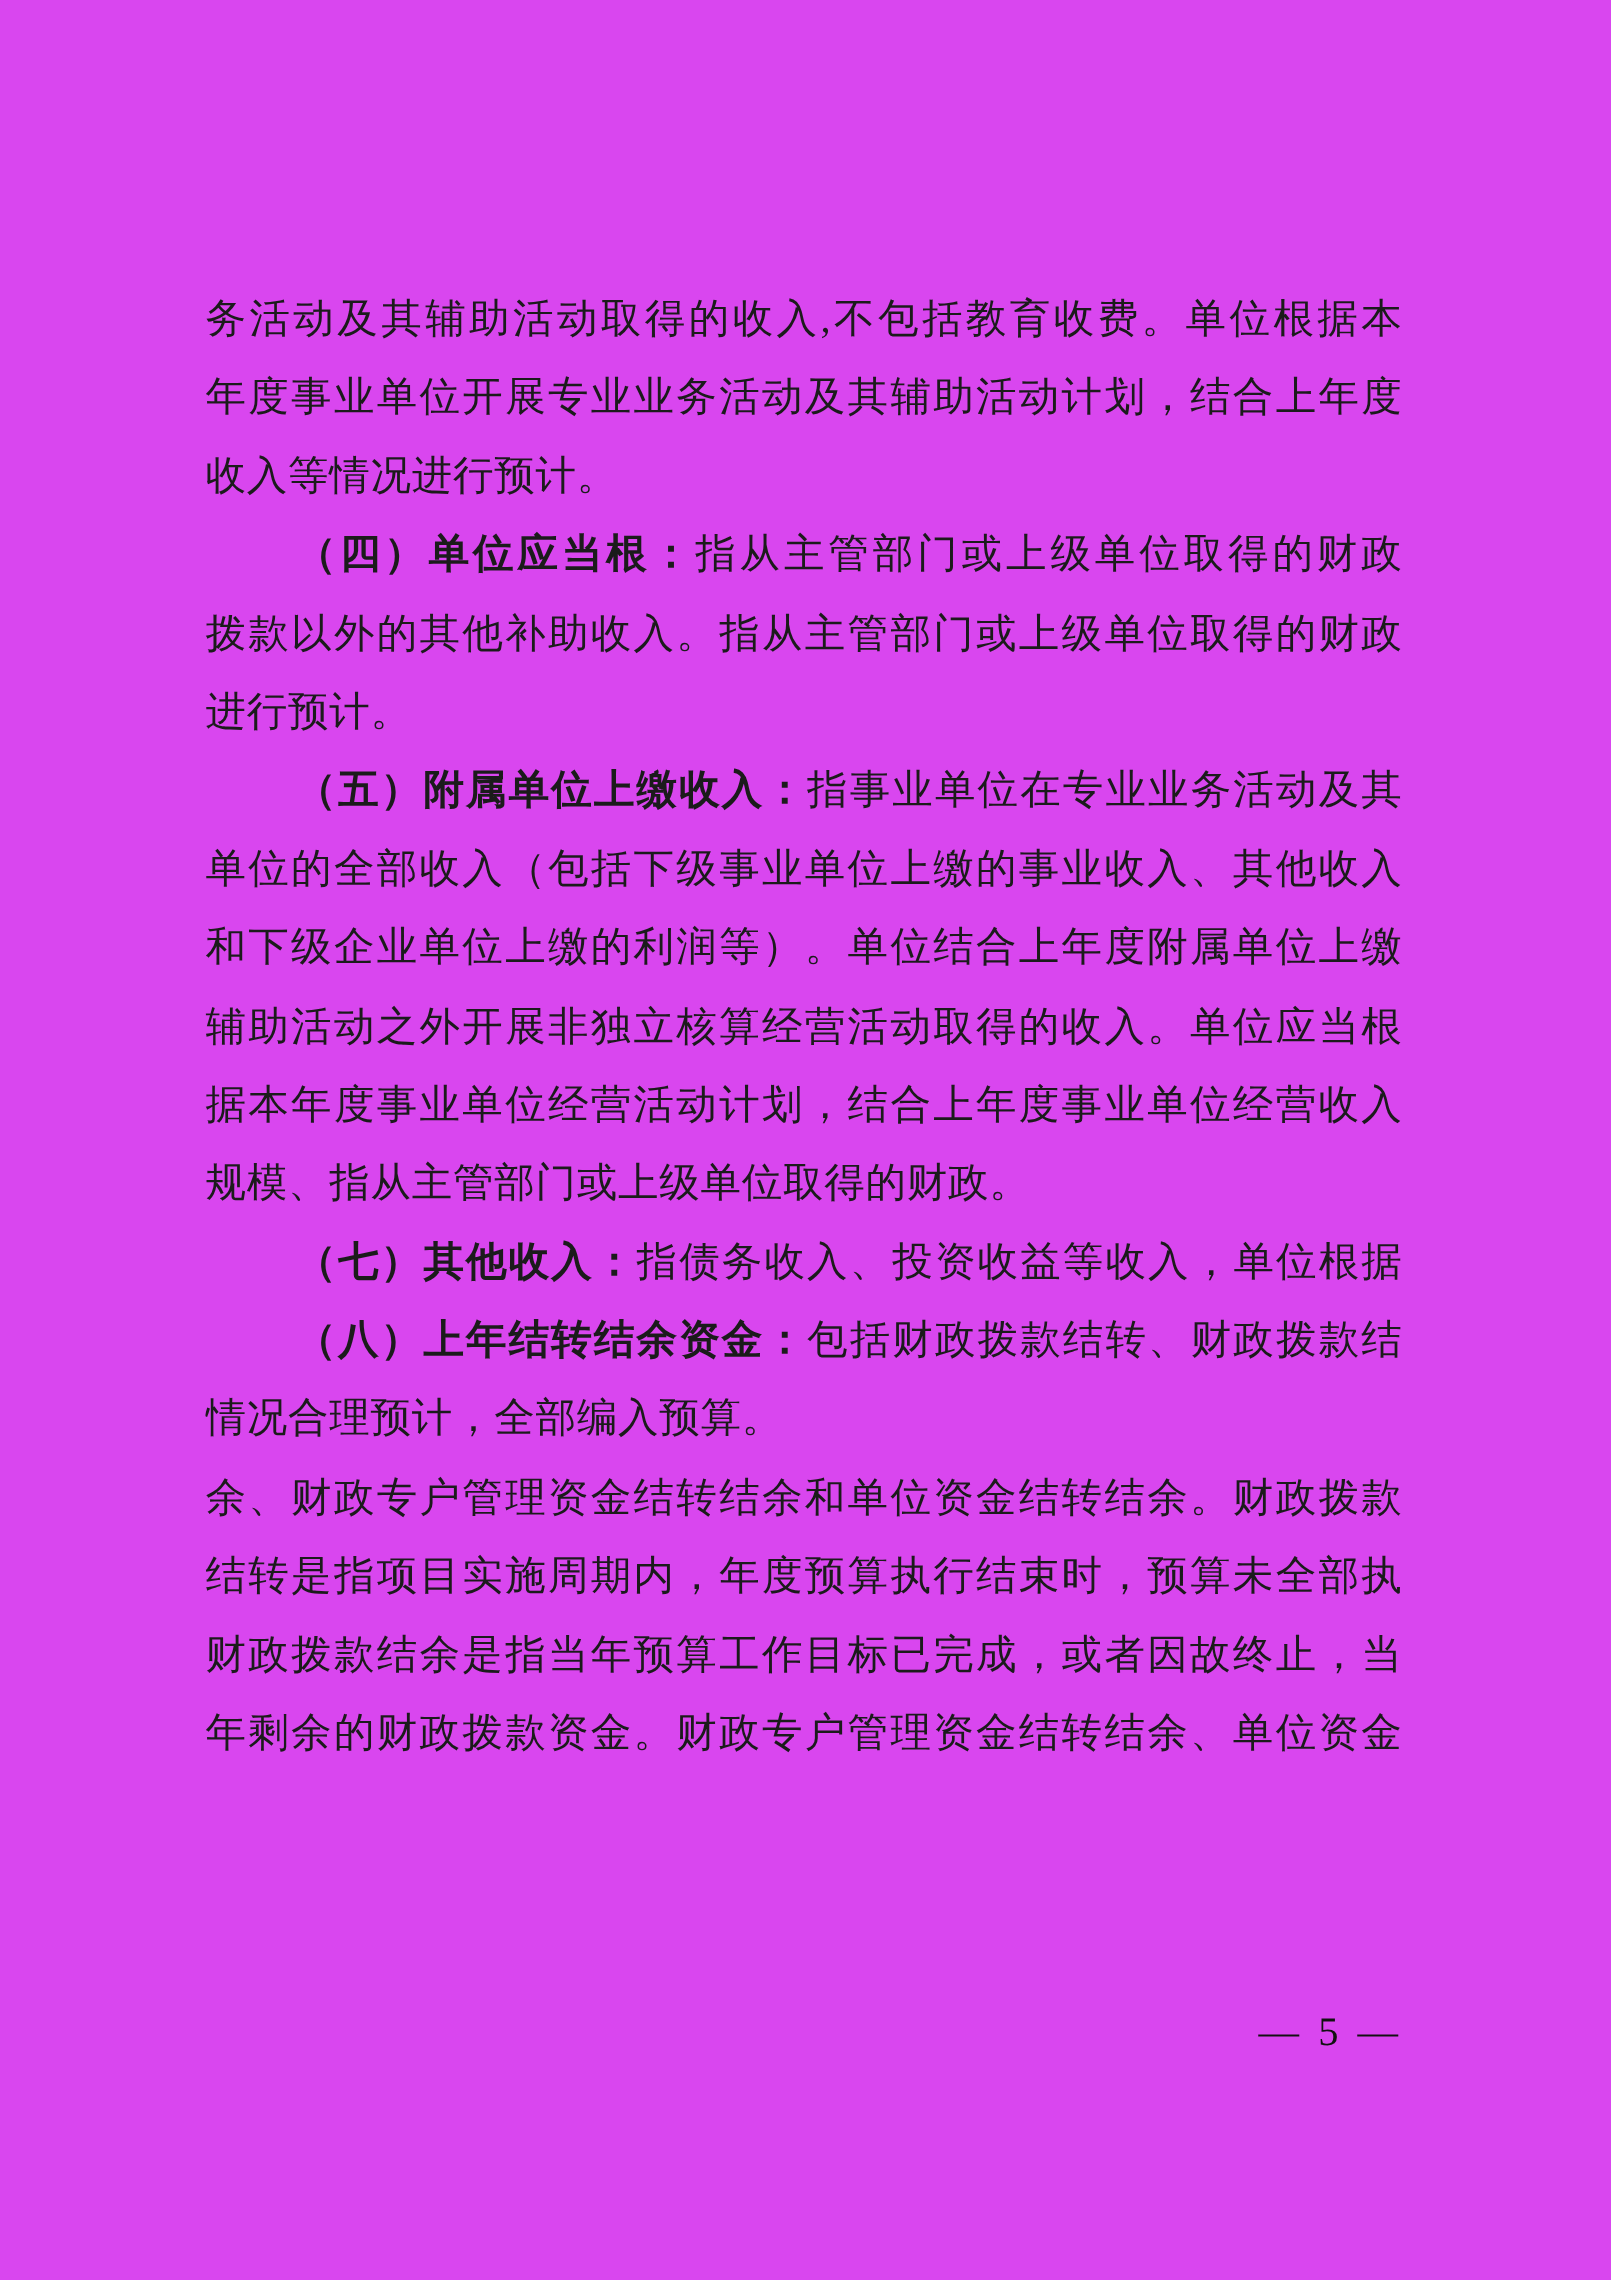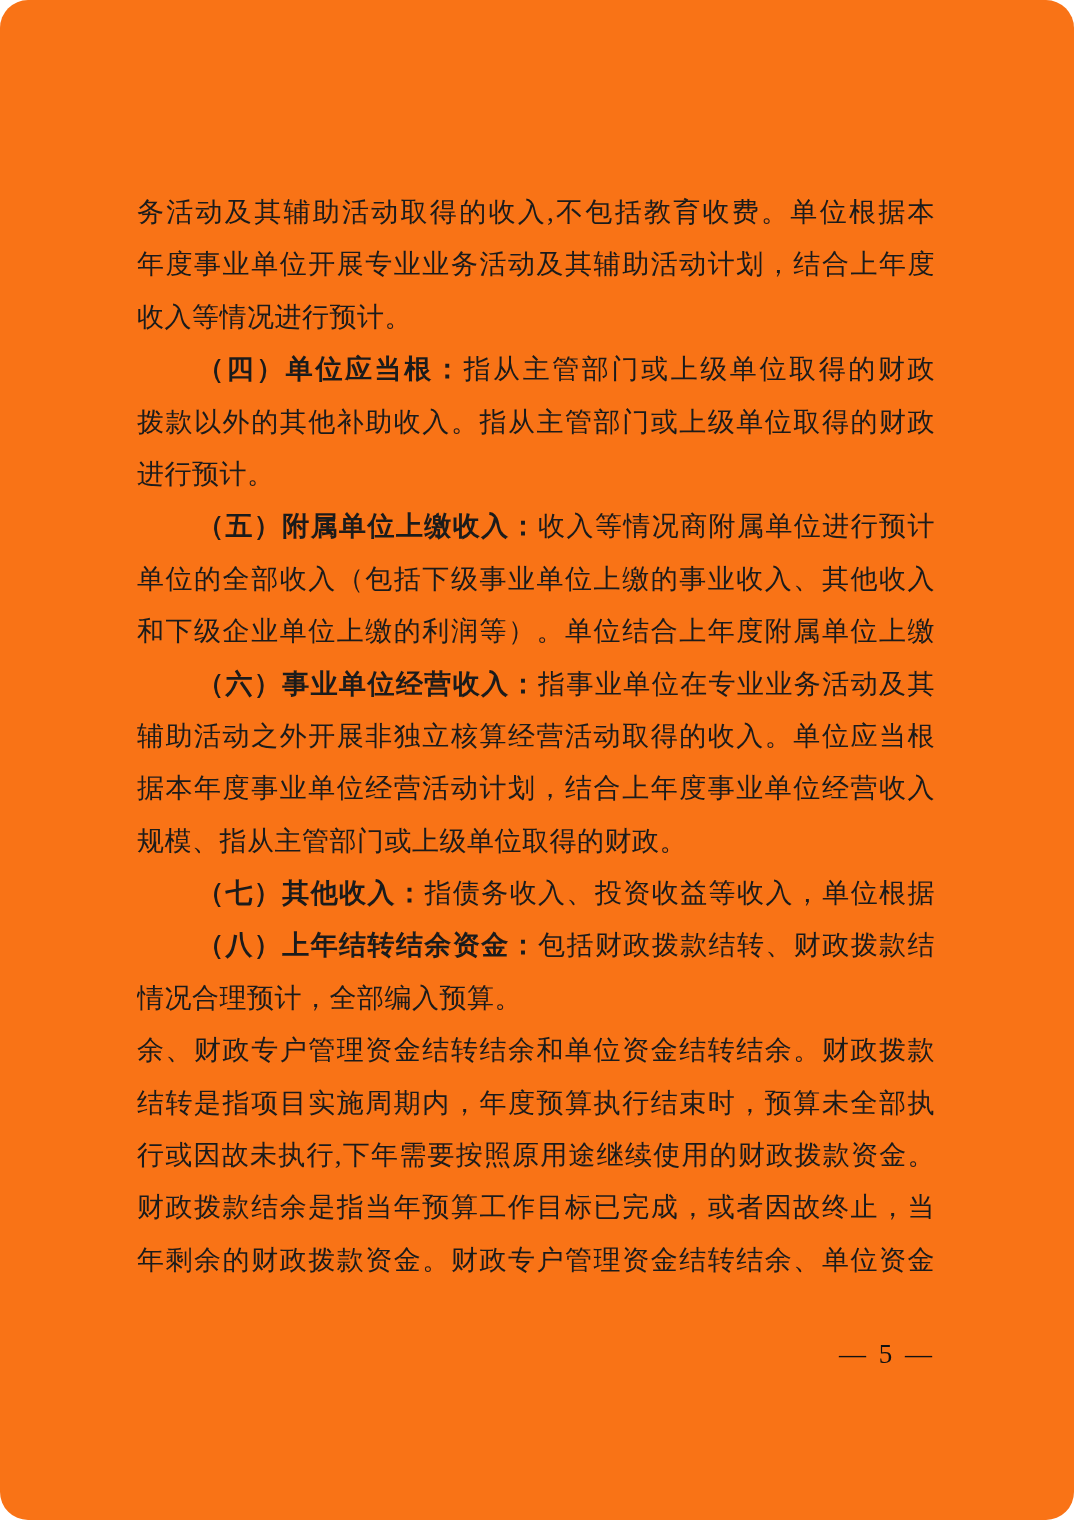--- a/index.html
+++ b/index.html
@@ -4,25 +4,24 @@
 <style>
   html, body {
     margin: 0;
     padding: 0;
     background: #ffffff;
   }
   .page {
     position: relative;
     width: 1074px;
     height: 1520px;
-    background: #f97316;
+    background: #d946ef;
     overflow: hidden;
     font-family: "Liberation Serif", "DejaVu Serif", serif;
     color: #1b1b1b;
-    border-radius: 28px;
   }
   .doc-body {
     position: absolute;
     left: 137px;
     top: 186px;
     width: 798px;
   }
   .line {
     height: 52.4px;
     line-height: 52.4px;
@@ -60,30 +59,28 @@
 <body>
 
 <div class="page">
   <div class="doc-body" id="doc-body">
       <div class="line"><span class="seg-normal">务活动及其辅助活动取得的收入,不包括教育收费。单位根据本</span></div>
       <div class="line"><span class="seg-normal">年度事业单位开展专业业务活动及其辅助活动计划，结合上年度</span></div>
       <div class="line para-end"><span class="seg-normal">收入等情况进行预计。</span></div>
       <div class="line indent"><span class="seg-bold">（四）单位应当根：</span><span class="seg-normal">指从主管部门或上级单位取得的财政</span></div>
       <div class="line"><span class="seg-normal">拨款以外的其他补助收入。指从主管部门或上级单位取得的财政</span></div>
       <div class="line para-end"><span class="seg-normal">进行预计。</span></div>
-      <div class="line indent"><span class="seg-bold">（五）附属单位上缴收入：</span><span class="seg-normal">收入等情况商附属单位进行预计</span></div>
+      <div class="line indent"><span class="seg-bold">（五）附属单位上缴收入：</span><span class="seg-normal">指事业单位在专业业务活动及其</span></div>
       <div class="line"><span class="seg-normal">单位的全部收入（包括下级事业单位上缴的事业收入、其他收入</span></div>
       <div class="line"><span class="seg-normal">和下级企业单位上缴的利润等）。单位结合上年度附属单位上缴</span></div>
-      <div class="line indent"><span class="seg-bold">（六）事业单位经营收入：</span><span class="seg-normal">指事业单位在专业业务活动及其</span></div>
       <div class="line"><span class="seg-normal">辅助活动之外开展非独立核算经营活动取得的收入。单位应当根</span></div>
       <div class="line"><span class="seg-normal">据本年度事业单位经营活动计划，结合上年度事业单位经营收入</span></div>
       <div class="line para-end"><span class="seg-normal">规模、指从主管部门或上级单位取得的财政。</span></div>
       <div class="line indent"><span class="seg-bold">（七）其他收入：</span><span class="seg-normal">指债务收入、投资收益等收入，单位根据</span></div>
       <div class="line indent"><span class="seg-bold">（八）上年结转结余资金：</span><span class="seg-normal">包括财政拨款结转、财政拨款结</span></div>
       <div class="line para-end"><span class="seg-normal">情况合理预计，全部编入预算。</span></div>
       <div class="line"><span class="seg-normal">余、财政专户管理资金结转结余和单位资金结转结余。财政拨款</span></div>
       <div class="line"><span class="seg-normal">结转是指项目实施周期内，年度预算执行结束时，预算未全部执</span></div>
-      <div class="line"><span class="seg-normal">行或因故未执行,下年需要按照原用途继续使用的财政拨款资金。</span></div>
       <div class="line"><span class="seg-normal">财政拨款结余是指当年预算工作目标已完成，或者因故终止，当</span></div>
       <div class="line"><span class="seg-normal">年剩余的财政拨款资金。财政专户管理资金结转结余、单位资金</span></div>
     </div>
   <div class="page-footer">— 5 —</div>
 </div>
 
 </body></html>

